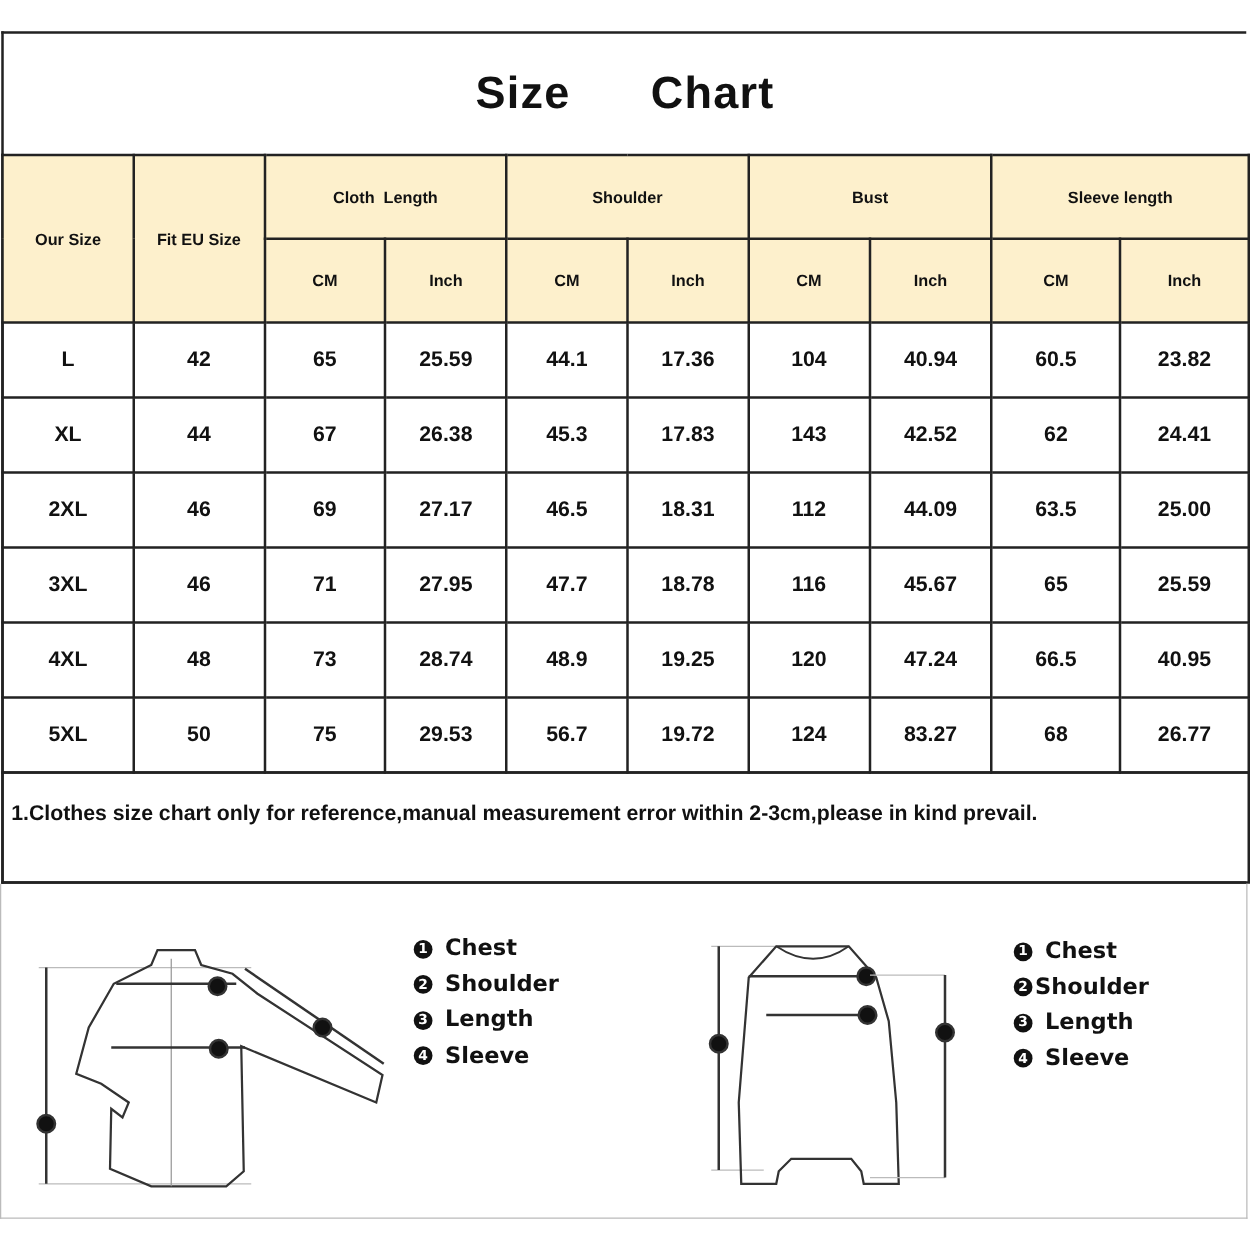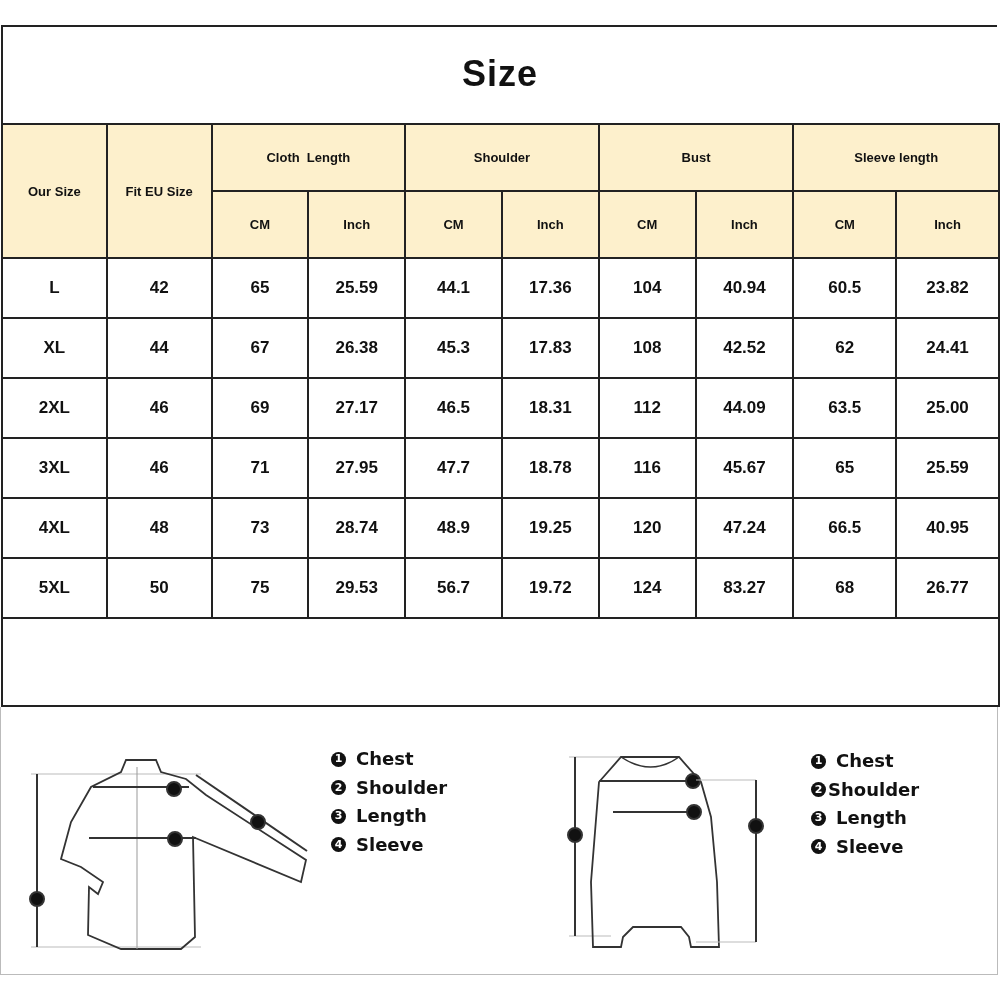--- a/index.html
+++ b/index.html
@@ -18,20 +18,21 @@
   .legend{position:absolute;font-weight:bold;font-size:18px;line-height:28.5px;font-family:"DejaVu Sans",sans-serif;}
   .legend div{display:flex;align-items:center;}
   .num{display:inline-flex;width:15px;height:15px;border-radius:50%;background:#111;color:#fff;font-size:11px;justify-content:center;align-items:center;margin-right:10px;}
 </style>
 </head>
 <body>
 
 <div class="frame"></div>
 <div class="title">
   <span>Size</span>
+  <span>Chart</span>
 </div>
 
 <table>
   <colgroup>
     <col style="width:105px">
       <col style="width:105px">
       <col style="width:97px">
       <col style="width:97px">
     <col style="width:97px">
       <col style="width:97px">
@@ -73,21 +74,21 @@
         <td>60.5</td>
         <td>23.82</td>
       </tr>
       <tr class="d">
         <td>XL</td>
         <td>44</td>
         <td>67</td>
         <td>26.38</td>
         <td>45.3</td>
         <td>17.83</td>
-        <td>108</td>
+        <td>143</td>
         <td>42.52</td>
         <td>62</td>
         <td>24.41</td>
       </tr>
       <tr class="d">
         <td>2XL</td>
         <td>46</td>
         <td>69</td>
         <td>27.17</td>
         <td>46.5</td>
@@ -130,20 +131,21 @@
         <td>19.72</td>
         <td>124</td>
         <td>83.27</td>
         <td>68</td>
         <td>26.77</td>
       </tr>
     </tbody>
 </table>
 
 <div class="notes">
+  <div>1.Clothes size chart only for reference,manual measurement error  within 2-3cm,please in kind prevail.</div>
 </div>
 
 <div class="diag">
   <svg width="320" height="240" style="position:absolute;left:20px;top:40px" viewBox="0 0 320 240" fill="none" stroke="#333" stroke-width="2">
     <line x1="10" y1="27" x2="180" y2="27" stroke="#bbb" stroke-width="1"></line>
     <line x1="10" y1="200" x2="180" y2="200" stroke="#bbb" stroke-width="1"></line>
     <line x1="16" y1="27" x2="16" y2="200"></line>
     <circle cx="16" cy="152" r="7" fill="#111"></circle>
     <path d="M105 13 L135 13 L140 25 L165 32 L185 48 L285 113 L280 135 L172 90 L174 190 L160 202 L100 202 L67 188 L68 140 L77 147 L82 135 L60 120 L40 112 L50 75 L70 40 L100 25 Z" stroke-width="1.8"></path>
     <line x1="116" y1="20" x2="116" y2="202" stroke="#999" stroke-width="1"></line>

